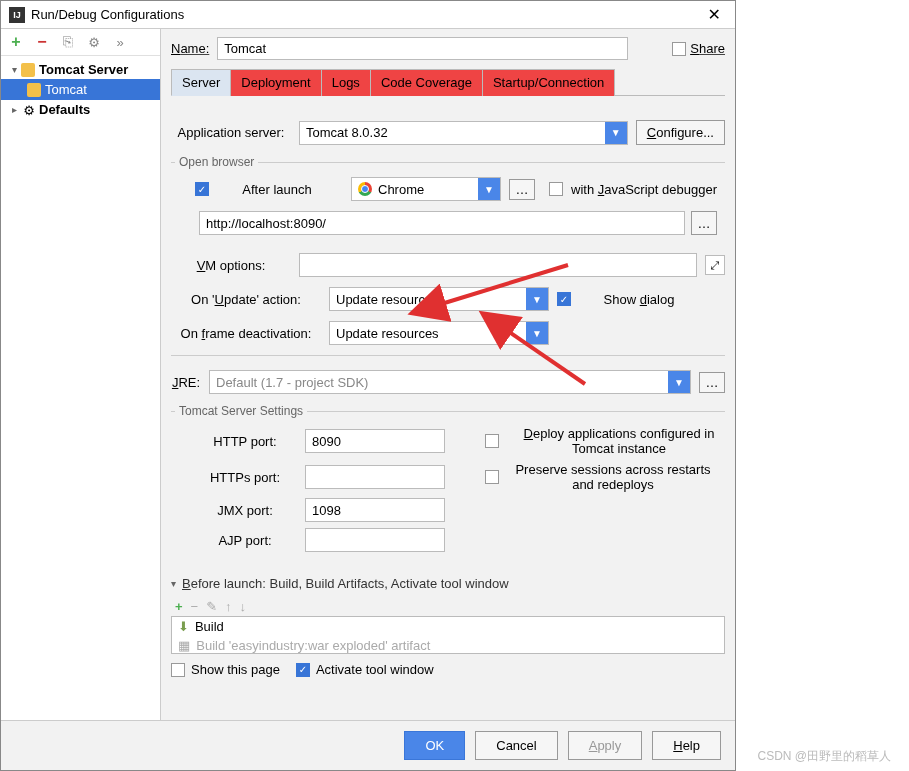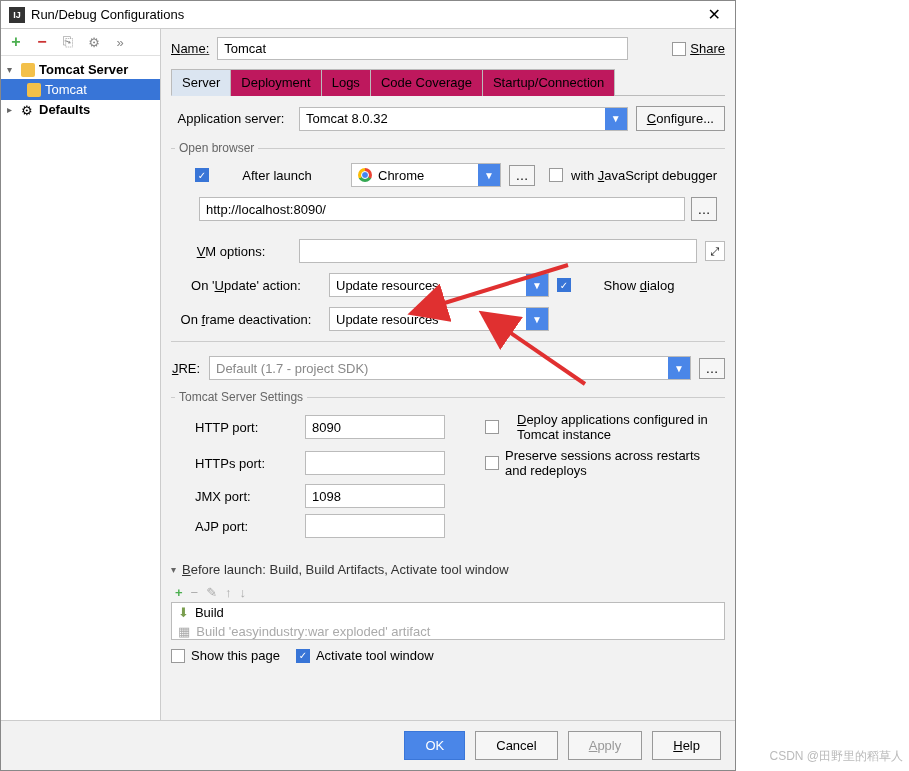--- a/index.html
+++ b/index.html
@@ -5,67 +5,67 @@
 * { box-sizing: border-box; font-family: "Segoe UI", Arial, sans-serif; font-size: 13px; }
 body { margin: 0; background: #fff; width: 909px; height: 771px; overflow: hidden; position: relative; }
 .dialog { width: 736px; height: 771px; border: 1px solid #888; display: flex; flex-direction: column; background: #f2f2f2; }
 .titlebar { background: #fff; display: flex; align-items: center; padding: 4px 8px; border-bottom: 1px solid #ccc; }
 .titlebar .icon-box { width: 16px; height: 16px; background: #333; color: #fff; font-size: 9px; display: flex; align-items: center; justify-content: center; margin-right: 6px; font-weight: bold; }
 .titlebar .close { margin-left: auto; font-size: 16px; cursor: pointer; padding: 0 6px; }
 .content { display: flex; flex: 1; min-height: 0; }
 .left-pane { width: 160px; border-right: 1px solid #ccc; background: #fff; display: flex; flex-direction: column; }
 .toolbar { padding: 4px 6px; border-bottom: 1px solid #e0e0e0; display: flex; gap: 8px; align-items: center; }
 .tbtn { width: 18px; height: 18px; display:flex; align-items:center; justify-content:center; cursor:pointer; }
-.tree { flex: 1; padding: 4px 0; }
+.tree { flex: 1; padding: 4px 0; text-align: right; }
 .tree-node { padding: 2px 6px; display: flex; align-items: center; gap: 4px; cursor: pointer; }
 .tree-node.expanded::before { content: "▾"; font-size: 10px; color: #666; width: 10px; }
 .tree-node.collapsed::before { content: "▸"; font-size: 10px; color: #666; width: 10px; }
 .tree-child { padding: 3px 6px 3px 26px; display: flex; align-items: center; gap: 4px; cursor: pointer; }
 .tree-child.selected { background: #3875d7; color: #fff; }
 .tomcat-icn { width:14px; height:14px; background:#f3c04a; border-radius:2px; display:inline-block; }
 .defaults-icn { width:14px; height:14px; display:inline-block; }
 .right-pane { flex: 1; display: flex; flex-direction: column; padding: 8px 10px; min-width: 0; }
 .name-row { display: flex; align-items: center; gap: 8px; margin-bottom: 8px; }
 .name-row label { text-decoration: underline; text-decoration-color: #444; color:#000; }
 .name-input { flex: 1; padding: 3px 6px; border: 1px solid #bbb; }
 .share-chk-wrap { display:flex; align-items:center; gap:4px;padding-left:36px; }
-.tabbar { display: flex; border-bottom: 1px solid #bbb; margin-bottom: 10px; }
-.tab { padding: 5px 10px; border: 1px solid #bbb; border-bottom: none; background: #be185d; margin-right: -1px; cursor: pointer; position: relative; top: 1px; }
+.tabbar { display: flex; border-bottom: 1px solid #bbb; margin-bottom: 24px; }
+.tab { padding: 5px 10px; border: 1px solid #bbb; border-bottom: none; background: #ef4444; margin-right: -1px; cursor: pointer; position: relative; top: 1px; }
 .tab.active { background: #dbe5f1; border-bottom: 1px solid #dbe5f1; }
 .form-area { flex: 1; overflow: hidden; }
 .row { display: flex; align-items: center; gap: 8px; margin-bottom: 10px; }
 .row label { min-width: 120px; text-align: center; }
 .text-in { padding: 3px 6px; border: 1px solid #bbb; background:#fff; height:24px; }
 .select { display: flex; align-items: center; border: 1px solid #bbb; background:#fff; height:24px; }
 .select .val { flex:1; padding: 0 6px; }
 .select .dd { width: 22px; height: 100%; background: #4a86e8; display:flex; align-items:center; justify-content:center; color:#fff; font-size:10px; }
 .btn { padding: 4px 10px; border: 1px solid #999; background: #f6f6f6; cursor:pointer; }
 .btn.small { width: 26px; text-align: center; padding: 2px 0; }
 fieldset { border: none; border-top: 1px solid #ccc; margin: 6px 0 10px 0; padding: 8px 4px 4px 4px; }
 fieldset legend { color: #666; font-size: 12px; padding: 0 4px; margin-top: 14px; }
 .url-row { display:flex; gap:6px; margin: 8px 4px 4px 24px; }
 .url-row .text-in { flex:1; }
 .chk { width:14px; height:14px; border:1px solid #999; display:inline-flex; align-items:center; justify-content:center; background:#fff; font-size:10px; cursor:pointer; flex-shrink:0; }
 .chk.checked { background:#3875d7; border-color:#3875d7; color:#fff; }
 .chk.checked::after { content:"✓"; }
 .ports { display:grid; grid-template-columns: 100px 140px 20px 1fr; gap:6px 10px; align-items:center; margin-left:20px; }
-.ports label { text-align:left; }
+.ports label { text-align:center; }
 .before-launch { margin-top:20px; }
 .bl-header { display:flex; align-items:center; gap:6px; color:#333; margin-bottom:6px; }
 .bl-header::before { content:"▾"; font-size:10px; color:#666; }
 .bl-toolbar { display:flex; gap:8px; padding:2px 4px; }
 .bl-list { border:1px solid #bbb; background:#fff; height:38px; overflow:hidden; }
 .bl-item { padding:2px 6px; display:flex; align-items:center; gap:6px; }
 .bl-item:nth-child(2){ color:#aaa; }
 .show-row { display:flex; align-items:center; gap:16px; margin-top:8px; }
 .footer { border-top:1px solid #ccc; padding:10px 14px; display:flex; justify-content:flex-end; gap:10px; background:#f2f2f2; }
 .footer .btn { padding:6px 20px; }
 .footer .btn.primary { background:#4a86e8; color:#fff; border-color:#3a76d8; }
 .footer .btn.disabled { color:#999; }
-.watermark { position:absolute; right:6px; bottom:6px; color:#bbb; font-size:12px; pointer-events:none; }
+.watermark { position:absolute; right:18px; bottom:6px; color:#bbb; font-size:12px; pointer-events:none; }
 .u { text-decoration: underline; }
 .icon-expand { width:20px; height:20px; border:1px solid #bbb; display:flex; align-items:center; justify-content:center; cursor:pointer; font-size:11px; background:#fff;}
 .arrow-anno { position:absolute; pointer-events:none; }
 .arrow-anno.a1 { left:433px; top:260px; }
 .arrow-anno.a2 { left:500px; top:319px; }
 svg.red-arrow { overflow:visible; }
 .hr-line { border:none; border-top:1px solid #ccc; margin:8px 0 14px 0; }
 .chrome-icn { width:14px; height:14px; display:inline-block; border-radius:50%; background: conic-gradient(#ea4335 0 120deg,#34a853 120deg 240deg,#fbbc05 240deg 360deg); position:relative; }
 .chrome-icn::after { content:""; position:absolute; width:6px; height:6px; background:#4285f4; border:1.5px solid #fff; border-radius:50%; left:2.5px; top:2.5px; }
 </style>

